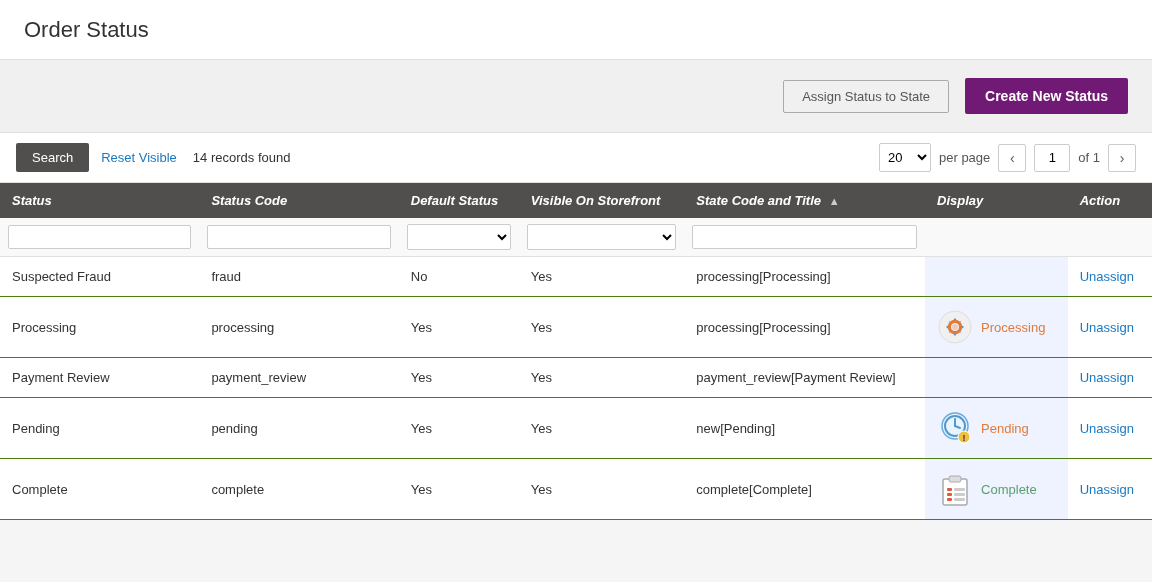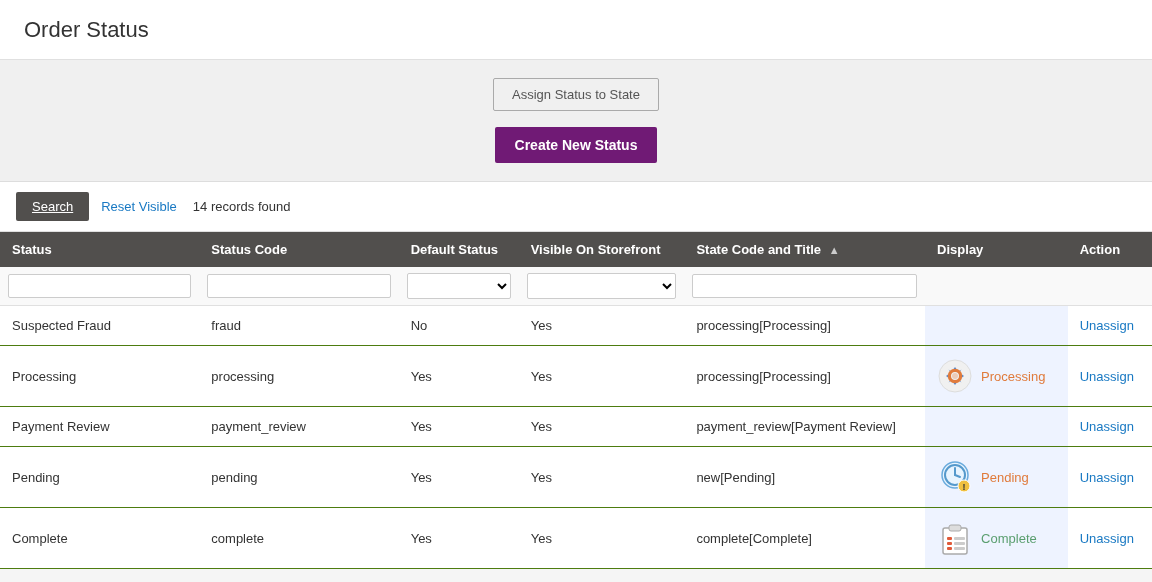--- a/index.html
+++ b/index.html
@@ -57,21 +57,20 @@
 
     
     .action-bar {
       background: #f0f0f0;
       padding: 18px 24px;
       display: flex;
       justify-content: flex-end;
       align-items: center;
       gap: 16px;
       border-bottom: 1px solid #ddd;
-      flex-direction: column;
     }
     .btn-assign {
       background: transparent;
       border: 1px solid #aaa;
       color: #555;
       padding: 8px 18px;
       font-size: 13px;
       cursor: pointer;
       border-radius: 2px;
     }
@@ -96,21 +95,20 @@
       gap: 12px;
     }
     .btn-search {
       background: #514f4d;
       color: #fff;
       border: none;
       padding: 7px 16px;
       font-size: 13px;
       cursor: pointer;
       border-radius: 2px;
-      text-decoration: underline;
     }
     .btn-reset {
       background: transparent;
       border: none;
       color: #1979c3;
       font-size: 13px;
       cursor: pointer;
       text-decoration: none;
     }
     .records-count {
@@ -161,20 +159,21 @@
       overflow-x: auto;
     }
     table {
       width: 100%;
       border-collapse: collapse;
       background: #fff;
     }
     thead tr {
       background: #514f4d;
       color: #fff;
+      font-style: italic;
     }
     thead th {
       padding: 10px 12px;
       text-align: left;
       font-size: 13px;
       font-weight: 600;
       white-space: nowrap;
     }
     thead th .sort-icon {
       display: inline-block;
@@ -249,20 +248,32 @@
 
 <div class="action-bar">
   <button class="btn-assign">Assign Status to State</button>
   <button class="btn-create">Create New Status</button>
 </div>
 
 <div class="toolbar">
   <button class="btn-search">Search</button>
   <a class="btn-reset" href="#">Reset Visible</a>
   <span class="records-count">14 records found</span>
+  <div class="pagination-right">
+    <select class="per-page-select">
+      <option>20</option>
+      <option>50</option>
+      <option>100</option>
+    </select>
+    <span class="per-page-label">per page</span>
+    <button class="pagination-btn">‹</button>
+    <input class="page-input" type="text" value="1" style="">
+    <span class="page-of">of 1</span>
+    <button class="pagination-btn">›</button>
+  </div>
 </div>
 
 <div class="table-container">
   <table>
     <thead>
       <tr>
         <th><span>Status</span></th>
         <th><span>Status Code</span></th>
         <th><span>Default Status</span></th>
         <th><span>Visible On Storefront</span></th>

